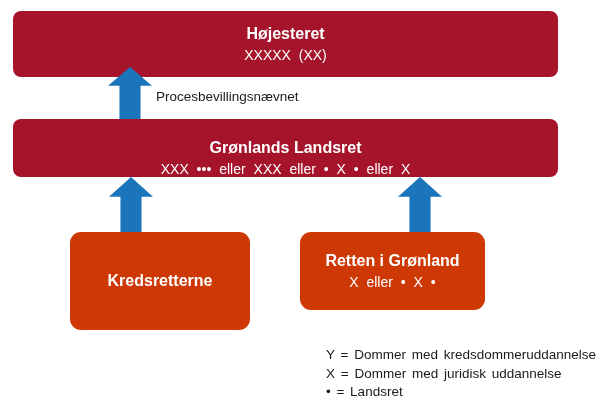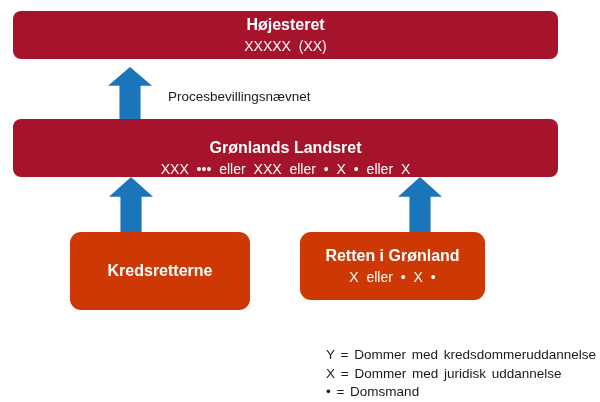--- a/index.html
+++ b/index.html
@@ -20,34 +20,34 @@
     position:absolute;
     color:#ffffff;
     display:flex;flex-direction:column;
     align-items:center;justify-content:center;
     text-align:center;
   }
   .box-red{background:var(--box-red);border-radius:8px;}
   .box-orange{background:var(--box-orange);border-radius:11px;}
   .box-title{font-weight:bold;font-size:16px;line-height:22px;white-space:nowrap;}
   .box-sub{font-size:14px;line-height:20px;word-spacing:4px;white-space:nowrap;}
-  #node-hojesteret{left:13px;top:11px;width:545px;height:48px;}
+  #node-hojesteret{left:13px;top:11px;width:545px;height:66px;}
   #node-landsret{left:13px;top:119px;width:545px;height:58px;padding-top:20px;box-sizing:border-box;}
-  #node-kredsretterne{left:70px;top:232px;width:180px;height:78px;gap:5px;}
-  #node-retten{left:300px;top:232px;width:185px;height:68px;}
+  #node-kredsretterne{left:70px;top:232px;width:180px;height:98px;gap:5px;}
+  #node-retten{left:300px;top:232px;width:185px;height:78px;}
   .arrow{
     position:absolute;
     background:var(--arrow-blue);
     clip-path:polygon(50% 0%,100% 36%,74% 36%,74% 100%,26% 100%,26% 36%,0% 36%);
   }
   #arrow-top{left:108px;top:67px;width:44px;height:52px;}
   #arrow-left{left:109px;top:177px;width:44px;height:55px;}
   #arrow-right{left:398px;top:177px;width:44px;height:55px;}
   .arrow-label{
-    position:absolute;left:168px;top:89px;
+    position:absolute;left:156px;top:89px;
     font-size:13.5px;color:var(--ink);white-space:nowrap;
   }
   .legend{
     position:absolute;left:326px;top:346px;
     font-size:13.5px;line-height:18.5px;color:var(--ink);
     word-spacing:2px;
   }
   .legend-row{white-space:nowrap;}
 </style>
 </head>
@@ -76,16 +76,16 @@
   </div>
 
   <div class="box box-orange" id="node-retten">
     <div class="box-title">Retten i Grønland</div>
     <div class="box-sub">X eller • X •</div>
   </div>
 
   <div class="legend">
     <div class="legend-row">Y = Dommer med kredsdommeruddannelse</div>
     <div class="legend-row">X = Dommer med juridisk uddannelse</div>
-    <div class="legend-row">• = Domsmand</div>
+    <div class="legend-row">• = Landsret</div>
   </div>
 
 </div>
 
 </body></html>

